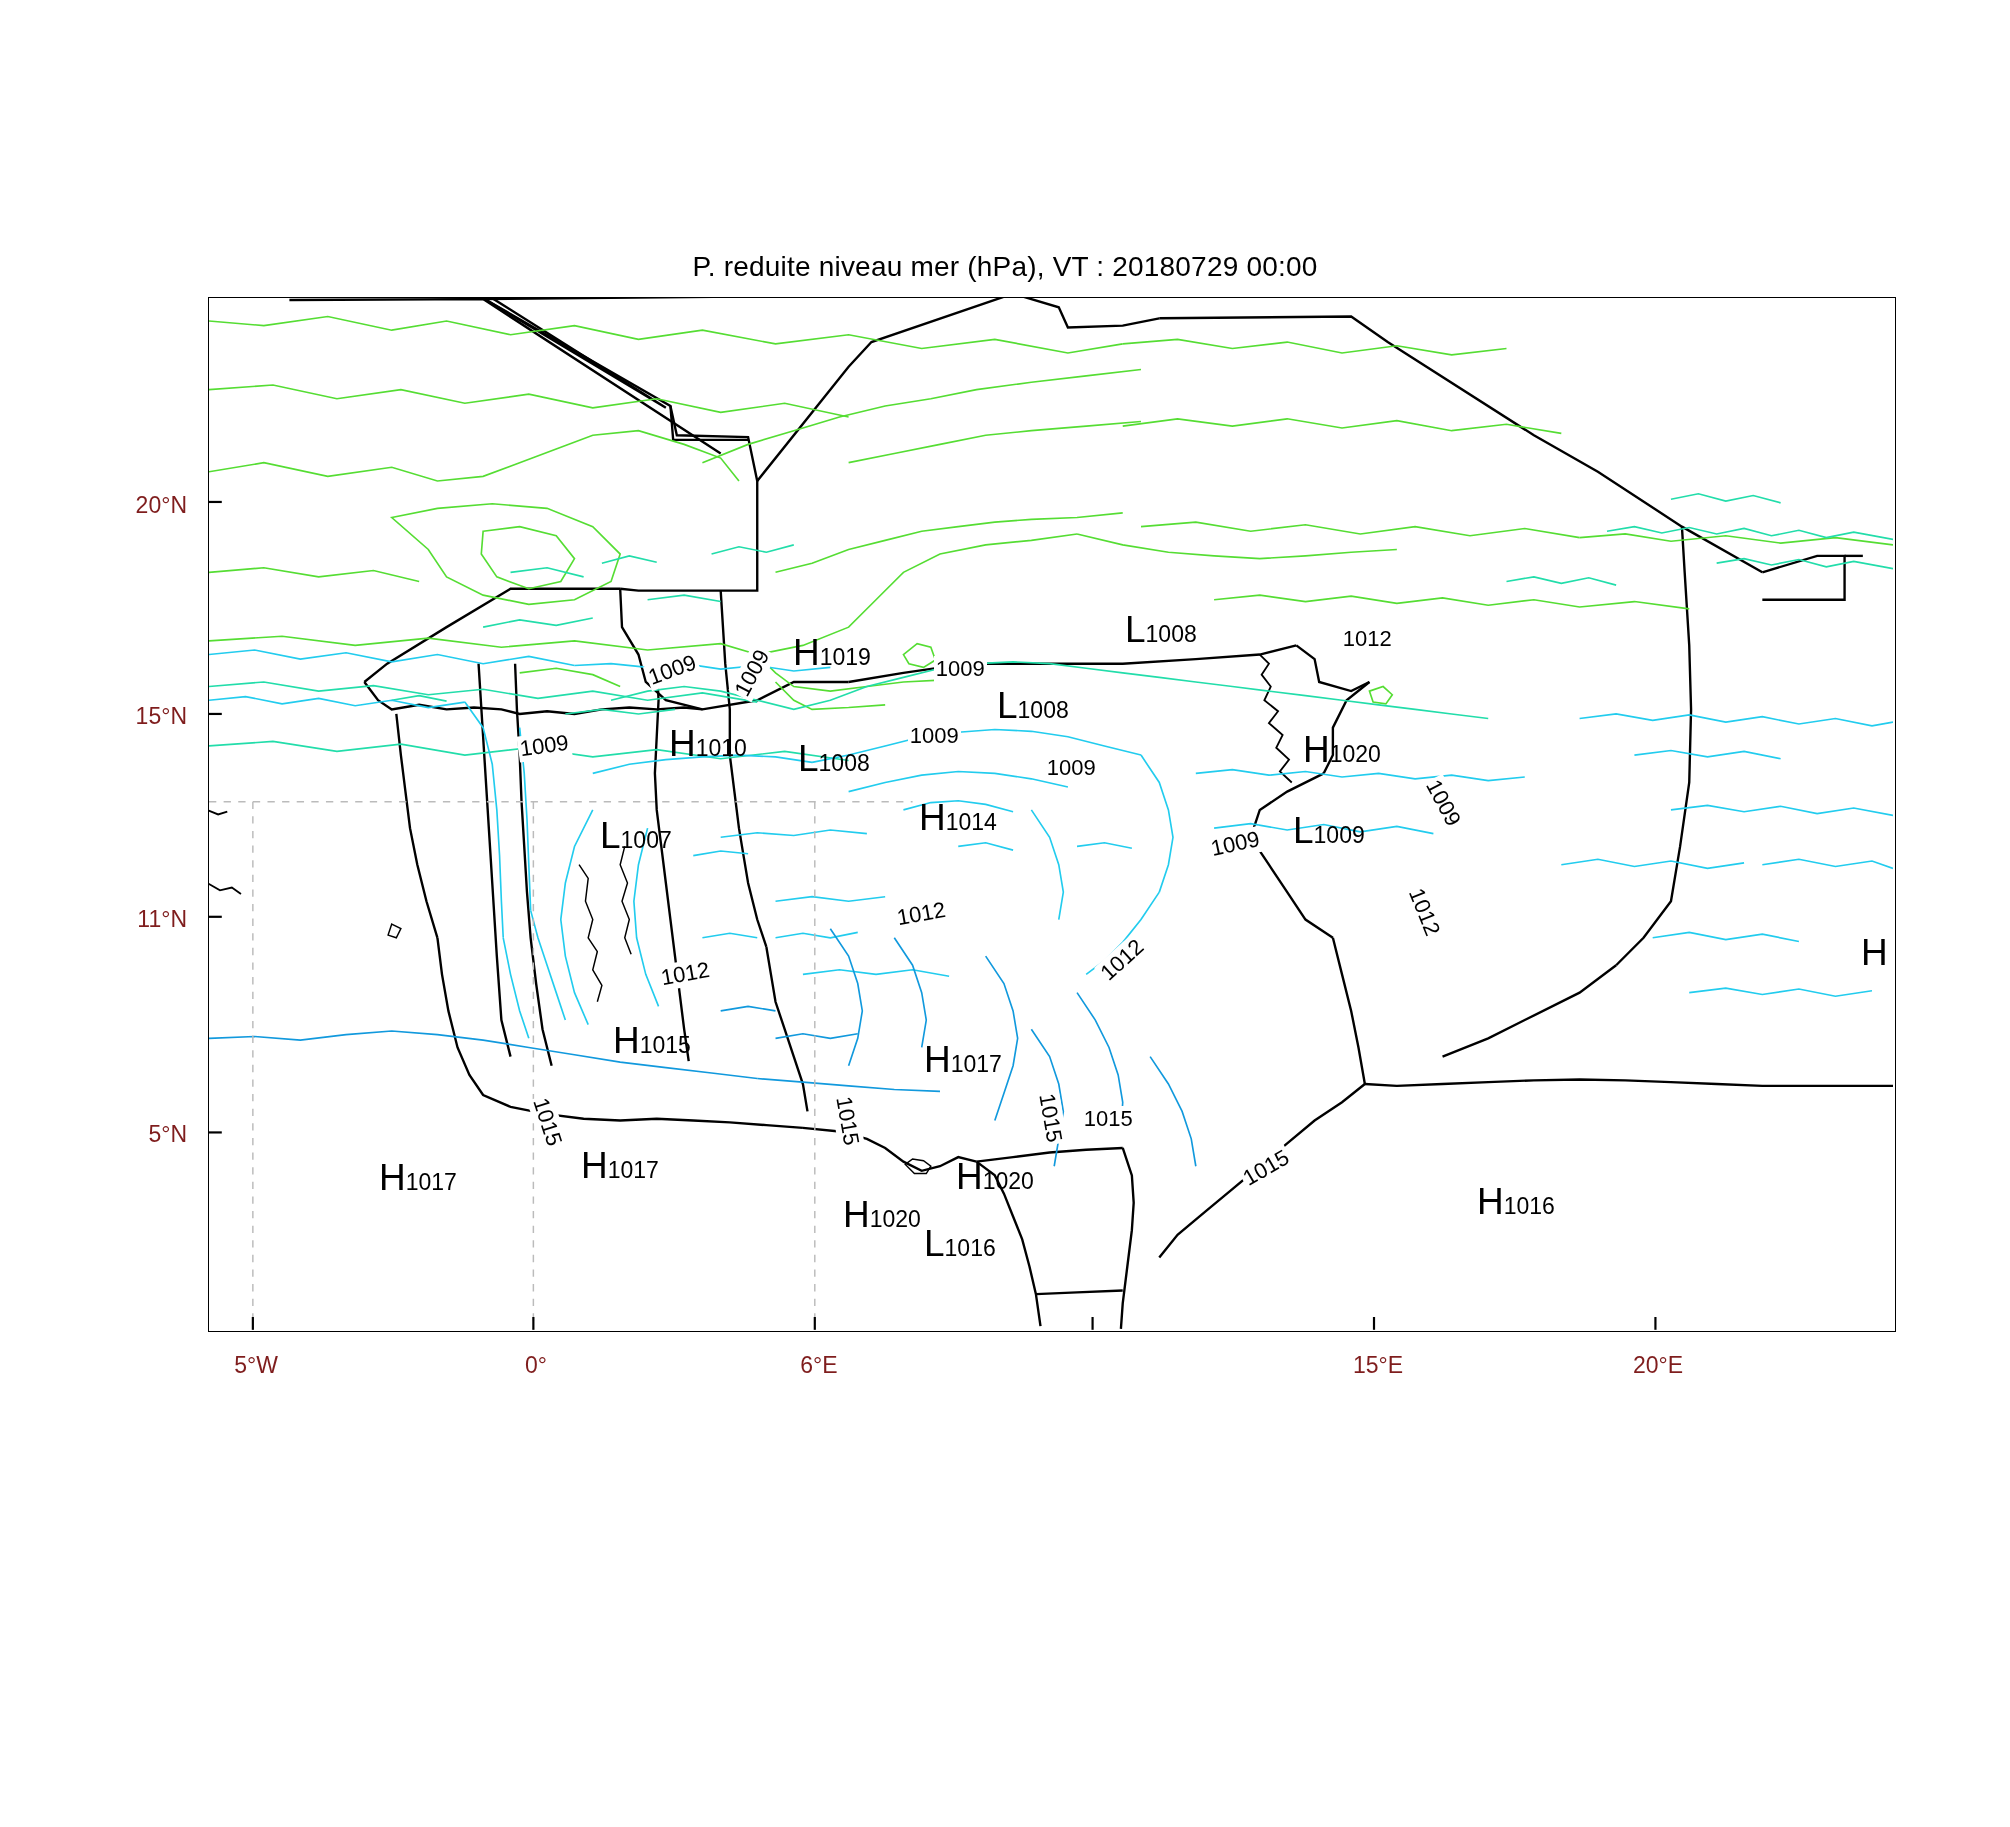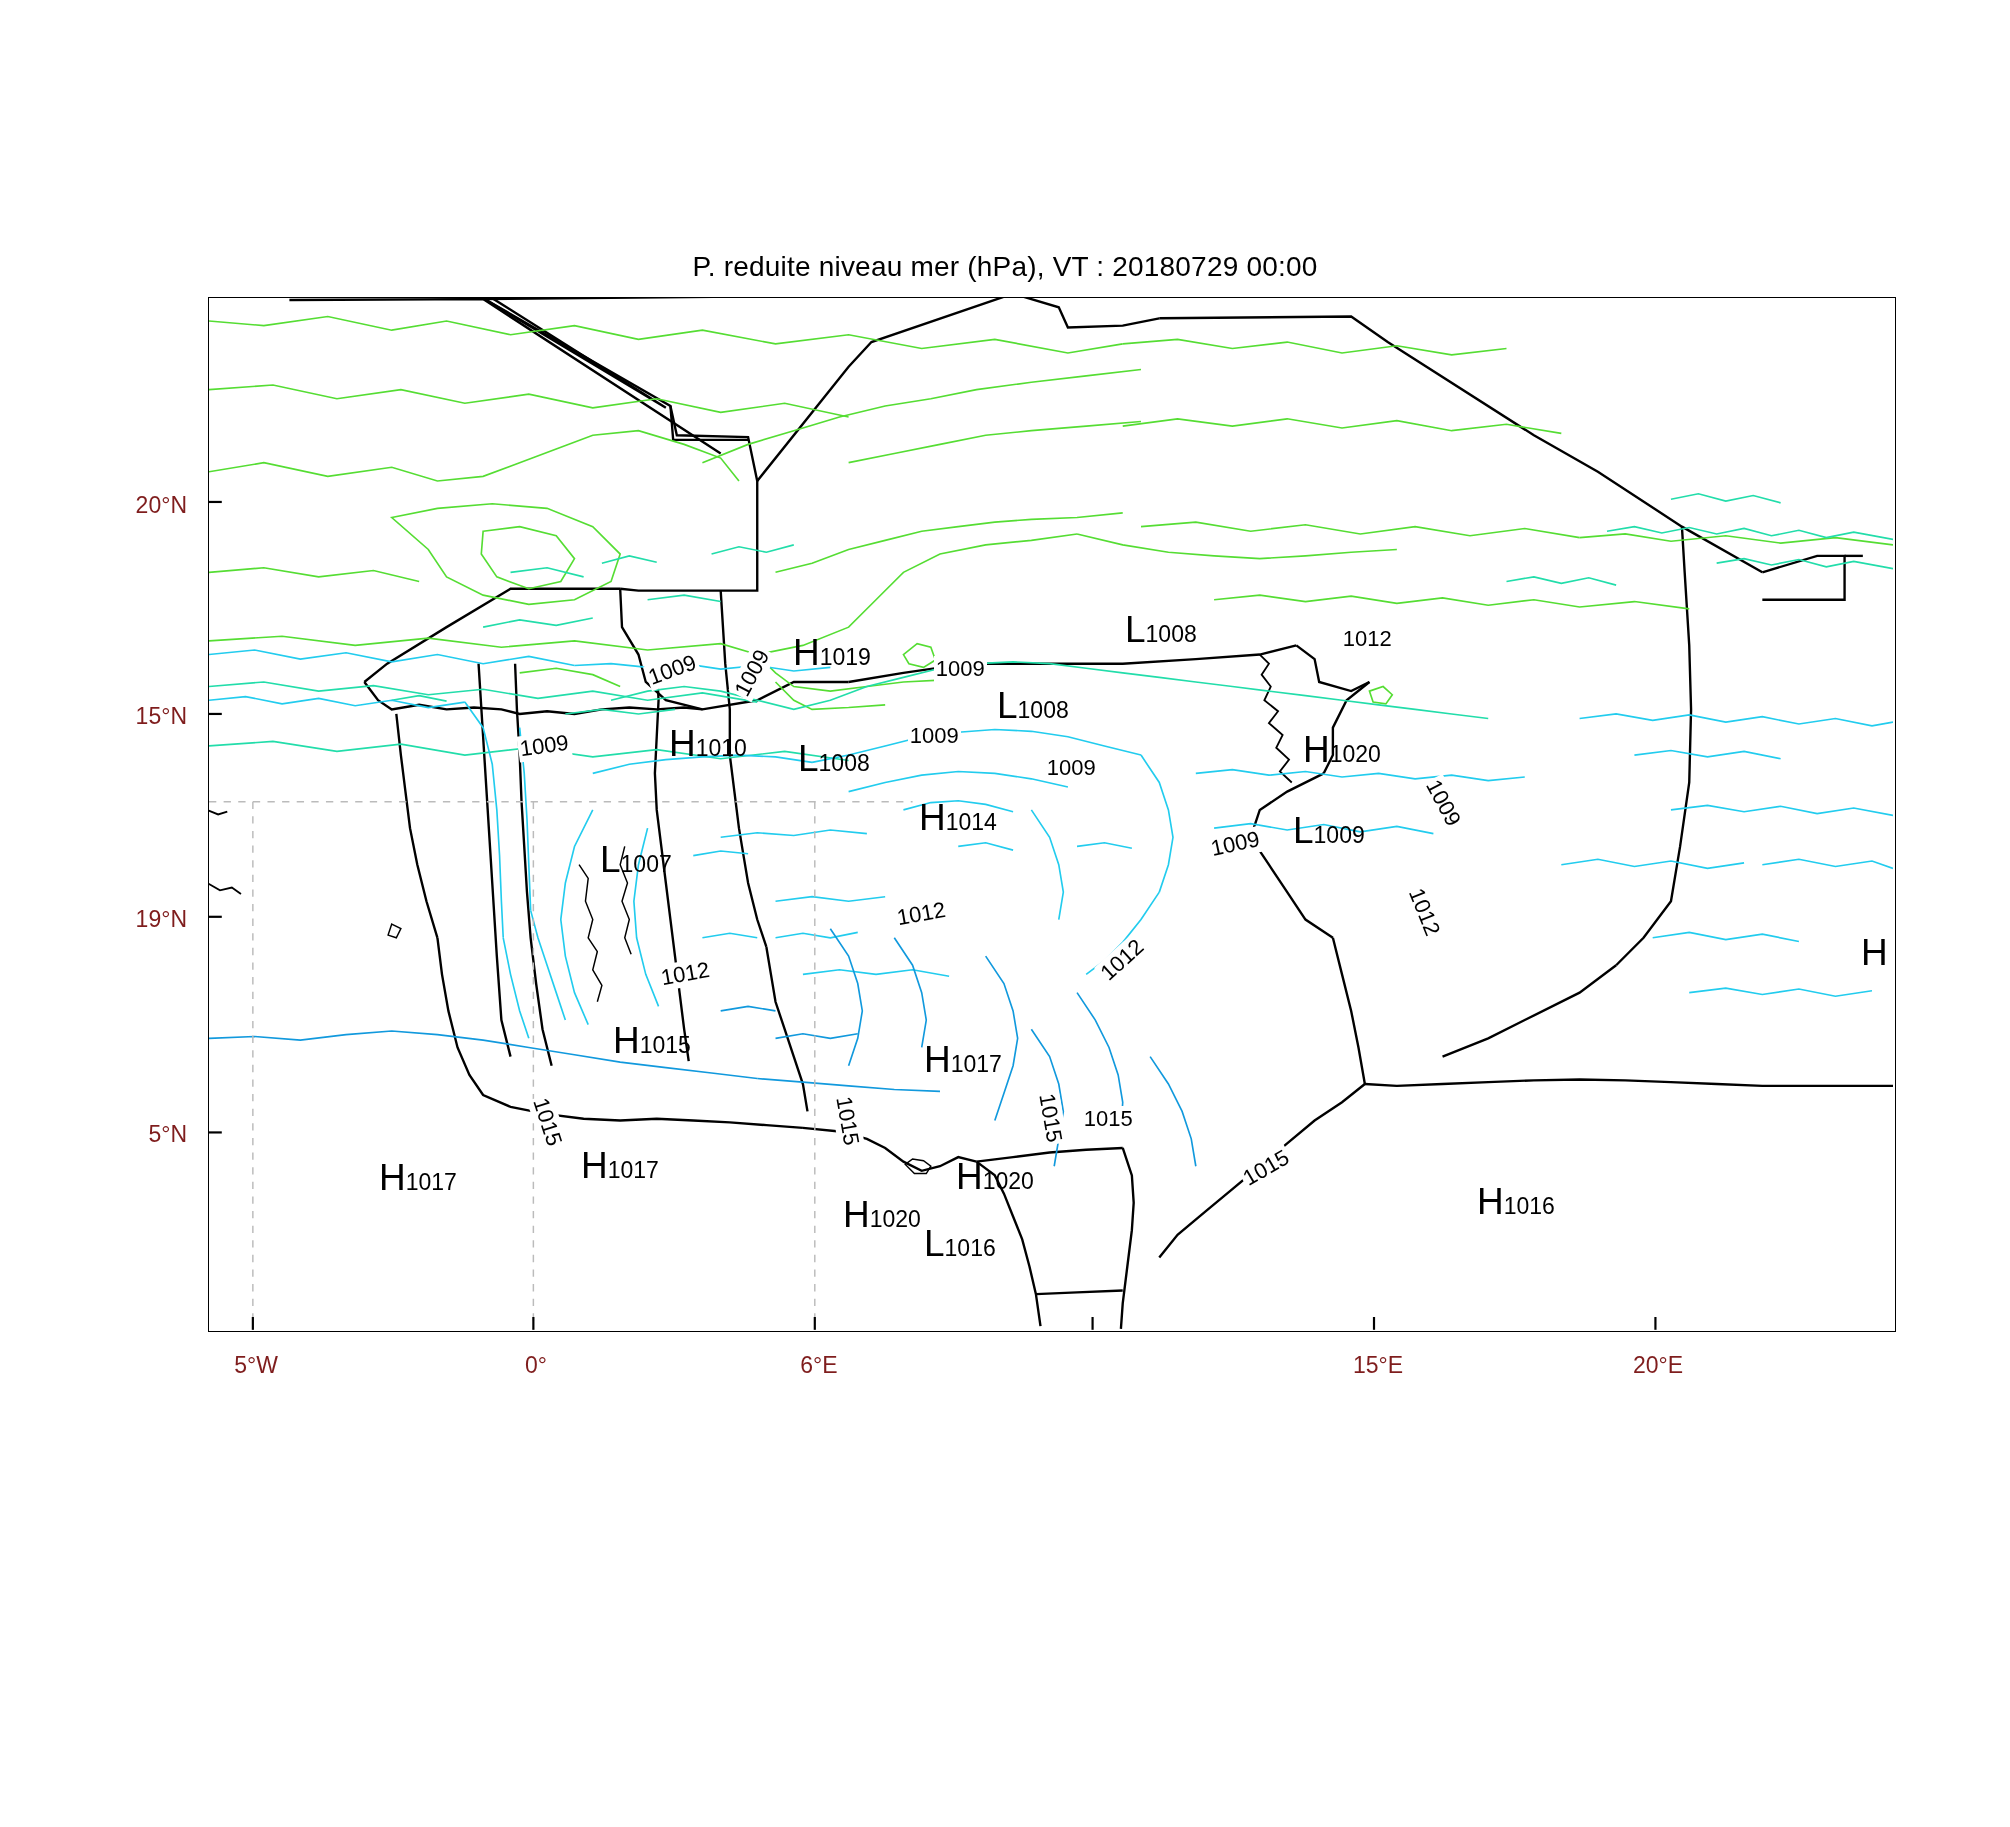--- a/index.html
+++ b/index.html
@@ -88,21 +88,21 @@
 </style>
 </head>
 <body>
 
 <div id="figure">
 
   <div id="chart-title">P. reduite niveau mer (hPa),  VT : 20180729  00:00</div>
 
   <div class="axis-label ylabel" style="left:105px; top:492px;">20°N</div>
   <div class="axis-label ylabel" style="left:105px; top:703px;">15°N</div>
-  <div class="axis-label ylabel" style="left:105px; top:906px;">19°N</div>
+  <div class="axis-label ylabel" style="left:105px; top:906px;">11°N</div>
   <div class="axis-label ylabel" style="left:105px; top:1121px;">5°N</div>
 
   <div class="axis-label xlabel" style="left:215px; top:1352px;">5°W</div>
   <div class="axis-label xlabel" style="left:495px; top:1352px;">0°</div>
   <div class="axis-label xlabel" style="left:778px; top:1352px;">6°E</div>
   <div class="axis-label xlabel" style="left:1054px; top:1290px;text-align:right;">10°E</div>
   <div class="axis-label xlabel" style="left:1337px; top:1352px;text-align:center;">15°E</div>
   <div class="axis-label xlabel" style="left:1617px; top:1352px;">20°E</div>
 
   <div id="map-frame">
@@ -303,21 +303,21 @@
     <div class="clabel" style="left:1031px; top:857px; transform:rotate(-30deg);">1015</div>
 
     <div class="marker" style="left:916px; top:311px;"><span class="big">L</span><span class="val">1008</span></div>
     <div class="marker" style="left:584px; top:334px;"><span class="big">H</span><span class="val">1019</span></div>
     <div class="marker" style="left:788px; top:387px;"><span class="big">L</span><span class="val">1008</span></div>
     <div class="marker" style="left:460px; top:425px;"><span class="big">H</span><span class="val">1010</span></div>
     <div class="marker" style="left:589px; top:440px;"><span class="big">L</span><span class="val">1008</span></div>
     <div class="marker" style="left:1094px; top:431px;"><span class="big">H</span><span class="val">1020</span></div>
     <div class="marker" style="left:710px; top:499px;"><span class="big">H</span><span class="val">1014</span></div>
     <div class="marker" style="left:1084px; top:512px;"><span class="big">L</span><span class="val">1009</span></div>
-    <div class="marker" style="left:391px; top:541px;"><span class="big">L</span><span class="val">1007</span></div>
+    <div class="marker" style="left:391px; top:517px;"><span class="big">L</span><span class="val">1007</span></div>
     <div class="marker" style="left:1652px; top:634px;"><span class="big">H</span><span class="val"></span></div>
     <div class="marker" style="left:404px; top:722px;"><span class="big">H</span><span class="val">1015</span></div>
     <div class="marker" style="left:715px; top:741px;"><span class="big">H</span><span class="val">1017</span></div>
     <div class="marker" style="left:372px; top:847px;"><span class="big">H</span><span class="val">1017</span></div>
     <div class="marker" style="left:170px; top:859px;"><span class="big">H</span><span class="val">1017</span></div>
     <div class="marker" style="left:747px; top:858px;"><span class="big">H</span><span class="val">1020</span></div>
     <div class="marker" style="left:1268px; top:883px;"><span class="big">H</span><span class="val">1016</span></div>
     <div class="marker" style="left:634px; top:896px;"><span class="big">H</span><span class="val">1020</span></div>
     <div class="marker" style="left:715px; top:925px;"><span class="big">L</span><span class="val">1016</span></div>
 

